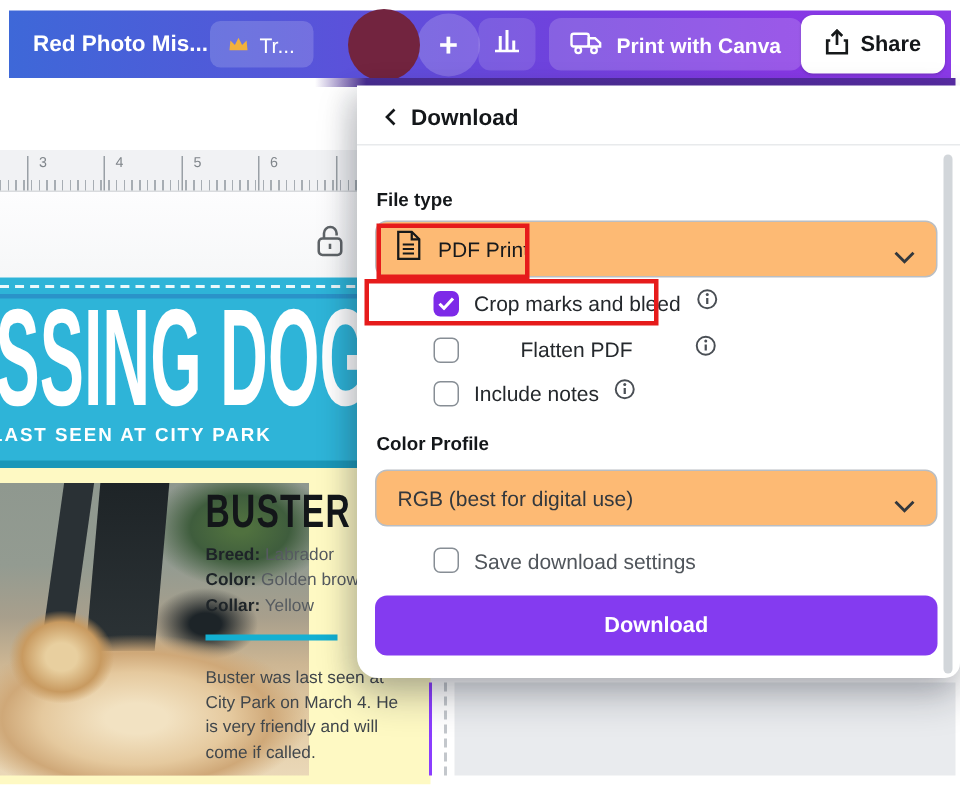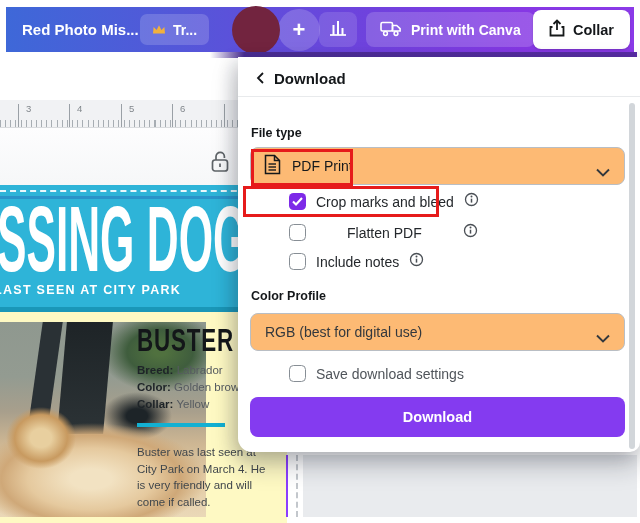--- a/index.html
+++ b/index.html
@@ -10,21 +10,21 @@
   }
   
   .topbar {
     position: absolute; left: 6px; top: 7px; width: 628px; height: 45px;
     background: linear-gradient(90deg,#3e68d8 0%,#5457d9 28%,#6f42dd 58%,#8638e4 82%,#8b3ae8 100%);
   }
   .design-title { position:absolute; left:16px; top:14px; color:#fff; font-weight:bold; font-size:15px; white-space:nowrap; }
   .try-btn {
     position:absolute; left:134px; top:7px; height:31px; padding:0 12px;
     background:rgba(255,255,255,0.17); border-radius:7px; display:flex; align-items:center; gap:7px;
-    color:#fff; font-weight:bold; font-size:14px; cursor:pointer;
+    color:#fff; font-weight:normal; font-size:14px; cursor:pointer;
   }
   .plus-circle {
     position:absolute; left:272px; top:2px; width:42px; height:42px; border-radius:50%;
     background:rgba(255,255,255,0.18); display:flex; align-items:center; justify-content:center;
     color:#fff; font-size:22px; font-weight:bold;
   }
   .avatar { position:absolute; left:226px; top:-1px; width:48px; height:48px; border-radius:50%; background:#72243f; }
   .chart-btn {
     position:absolute; left:313px; top:5px; width:38px; height:35px; border-radius:8px;
     background:rgba(255,255,255,0.13); display:flex; align-items:center; justify-content:center;
@@ -170,21 +170,21 @@
       <span>Print with Canva</span>
     </div>
     <div class="share-btn">
       <span>
         <svg width="16" height="18" viewBox="0 0 16 18">
           <path d="M8 1.5 V11" stroke="#16191a" stroke-width="1.8" fill="none"></path>
           <path d="M4.5 5 L8 1.5 L11.5 5" stroke="#16191a" stroke-width="1.8" fill="none"></path>
           <path d="M3.5 8 H1.5 V16.5 H14.5 V8 H12.5" stroke="#16191a" stroke-width="1.8" fill="none"></path>
         </svg>
       </span>
-      <span>Collar</span>
+      <span>Share</span>
     </div>
   </div>
   <div class="bar-underline"></div>
 
   <div class="ruler">
     <div class="minor"></div>
     <div class="major" style="left:18px"></div>
     <div class="major" style="left:69px"></div>
     <div class="major" style="left:121px"></div>
     <div class="major" style="left:172px"></div>

